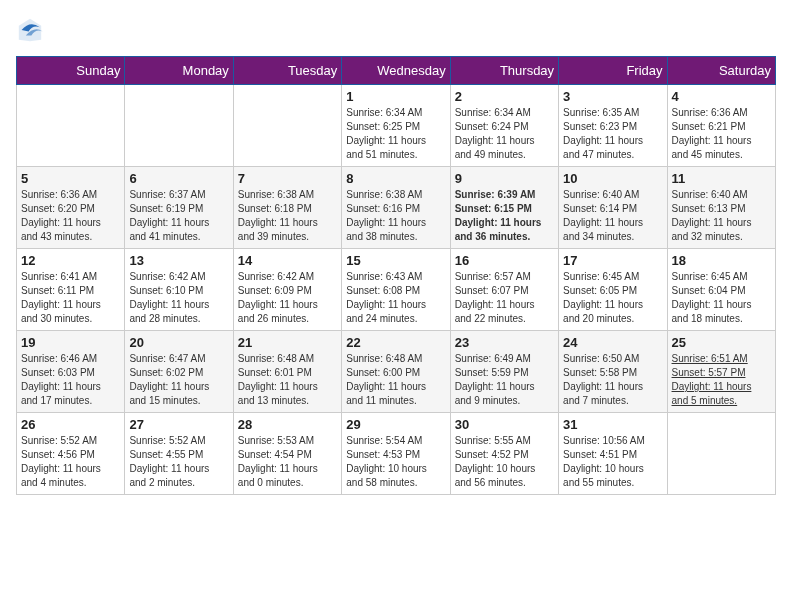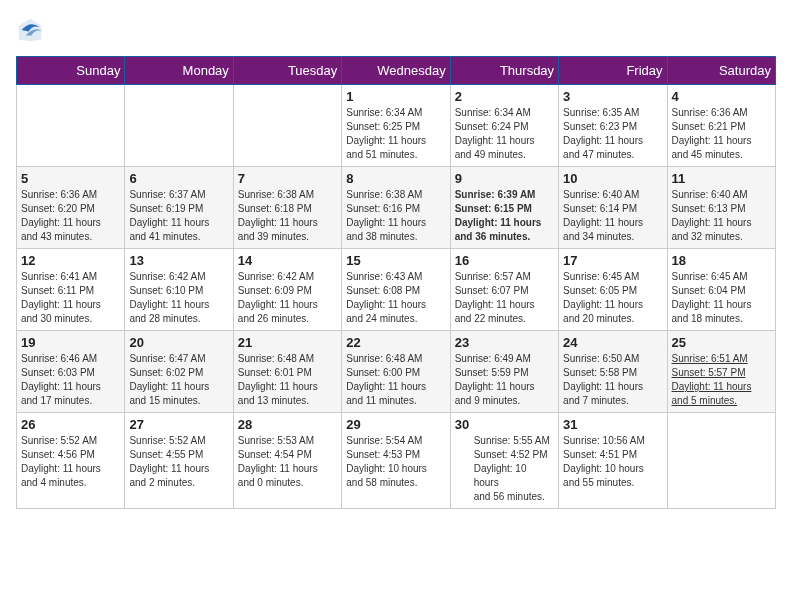--- a/index.html
+++ b/index.html
@@ -339,21 +339,21 @@
         </td>
         <td>
           <span class="day-num">29</span>
           <div class="day-info" style="white-space: pre-line;">Sunrise: 5:54 AM
 Sunset: 4:53 PM
 Daylight: 10 hours
 and 58 minutes.</div>
         </td>
         <td>
           <span class="day-num">30</span>
-          <div class="day-info" style="white-space: pre-line; margin-left: 19px;">Sunrise: 5:55 AM
+          <div class="day-info" style="white-space: pre-line;">Sunrise: 5:55 AM
 Sunset: 4:52 PM
 Daylight: 10 hours
 and 56 minutes.</div>
         </td>
         <td>
           <span class="day-num">31</span>
           <div class="day-info" style="white-space: pre-line;">Sunrise: 10:56 AM
 Sunset: 4:51 PM
 Daylight: 10 hours
 and 55 minutes.</div>

